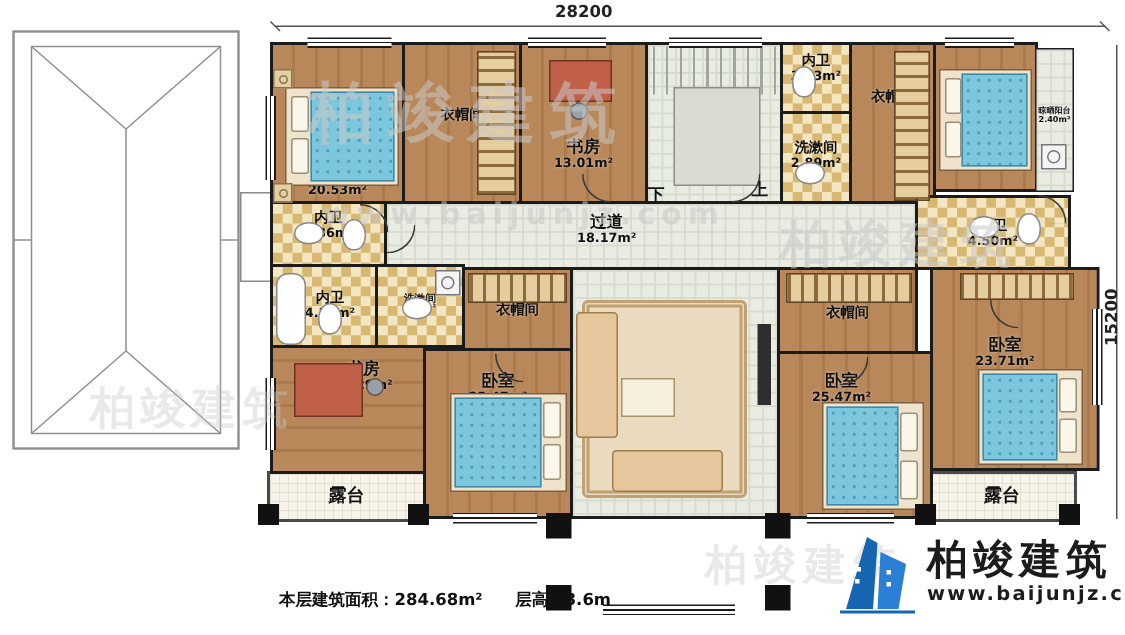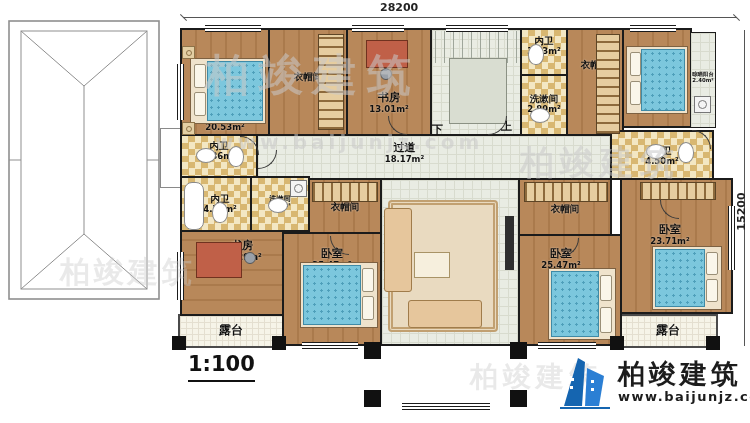--- a/index.html
+++ b/index.html
@@ -68,21 +68,21 @@
   .bay{position:absolute;background:#fff;border:1.2px solid #8a8a8a;z-index:1;}
 </style>
 </head>
 <body>
 
 <div id="canvas">
 
   <div class="dimline-h" style="left:183px;top:17px;width:554px;"></div>
   <div class="tick" style="left:179px;top:17px;"></div>
   <div class="tick" style="left:732px;top:17px;"></div>
-  <div class="dimtext" style="left:380px;top:1px;">28200</div>
+  <div class="dimtext" style="left:370px;top:1px;">28200</div>
 
   <div class="dimline-v" style="left:744px;top:30px;height:316px;"></div>
   <div class="dimtext" style="left:722px;top:205px;transform:rotate(-90deg);transform-origin:center;">15200</div>
 
   <svg class="abs" style="left:8px;top:20px;z-index:1;" width="158" height="282" viewBox="0 0 158 282">
     <rect x="1" y="1" width="150" height="278" fill="#fff" stroke="#8f8f8f" stroke-width="1.6"></rect>
     <rect x="13" y="11" width="126" height="258" fill="#fff" stroke="#8f8f8f" stroke-width="1"></rect>
     <line x1="13" y1="11" x2="76" y2="66" stroke="#8f8f8f"></line>
     <line x1="139" y1="11" x2="76" y2="66" stroke="#8f8f8f"></line>
     <line x1="13" y1="269" x2="76" y2="214" stroke="#8f8f8f"></line>
@@ -290,21 +290,25 @@
   <div class="col" style="left:364px;top:390px;width:17px;height:17px;"></div>
   <div class="col" style="left:510px;top:390px;width:17px;height:17px;"></div>
 
   <div class="wm" style="left:205px;top:46px;font-size:44px;letter-spacing:10px;">柏竣建筑</div>
   <div class="wm" style="left:215px;top:130px;font-size:20px;letter-spacing:4px;">www.baijunjz.com</div>
   <div class="wm" style="left:520px;top:140px;font-size:34px;letter-spacing:6px;">柏竣建筑</div>
   <div class="wm" style="left:470px;top:358px;font-size:28px;letter-spacing:5px;opacity:.4;">柏竣建筑</div>
   <div class="wm" style="left:60px;top:252px;font-size:30px;letter-spacing:4px;opacity:.4;">柏竣建筑</div>
 
   <div class="tb-row1">
-    <span class="tb-scale">1:100</span>
+  </div>
+  <div class="tb-row2">
+    <span>本层建筑面积：</span><span>284.68m²</span>
+    <span style="display:inline-block;width:14px;"></span>
+    <span>层高：</span><span>3.6m</span>
   </div>
 
   <div class="logo">
     <svg width="54" height="58" viewBox="0 0 54 58">
       <path d="M6 54 L20 6 L27 10 L24 54 Z" fill="#1565b0"></path>
       <path d="M27 54 L29 16 L46 24 L41 54 Z" fill="#2b7fd4"></path>
       <rect x="13" y="26" width="3" height="3" fill="#fff"></rect>
         <rect x="12" y="34" width="3" height="3" fill="#fff"></rect>
       <rect x="33" y="28" width="3" height="3" fill="#fff"></rect>
         <rect x="33" y="36" width="3" height="3" fill="#fff"></rect>

